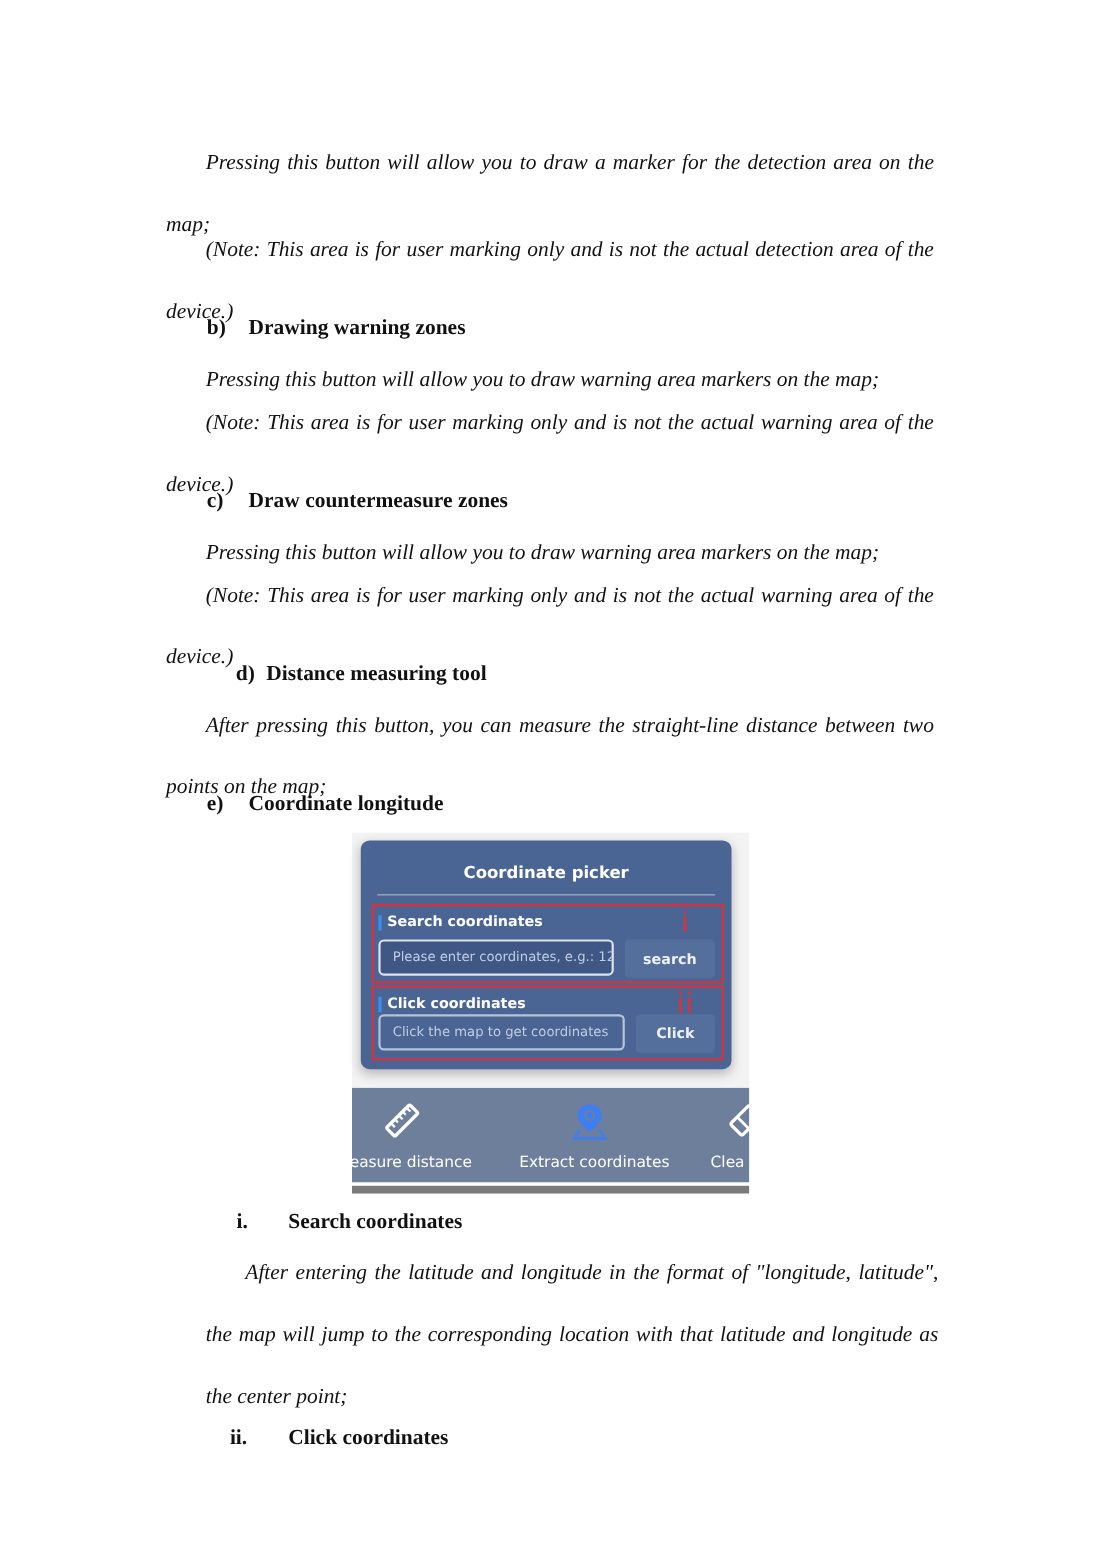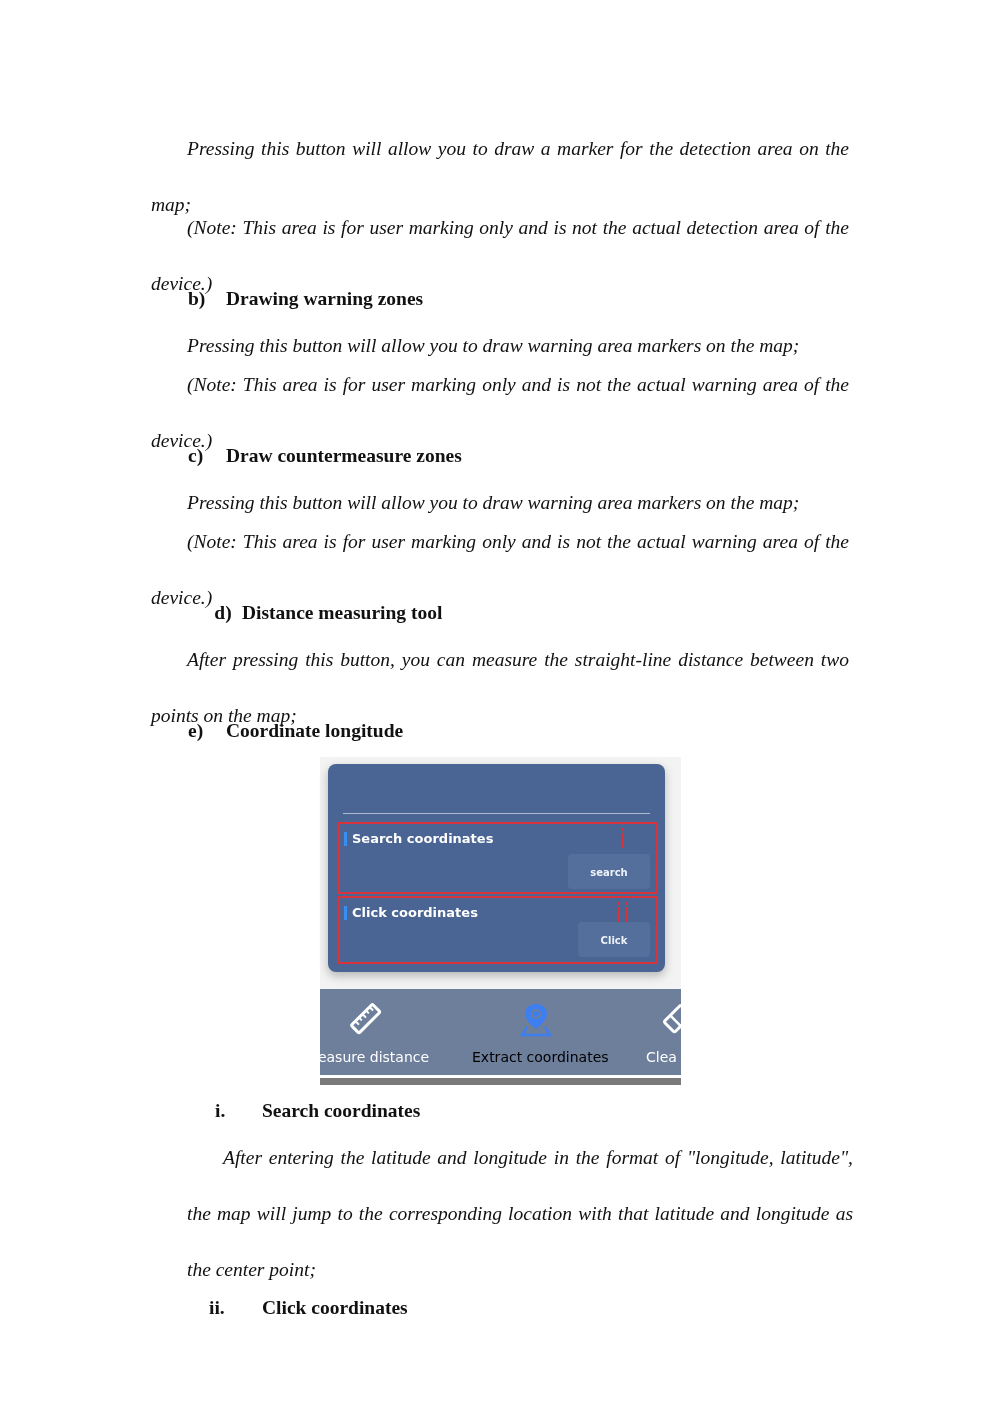--- a/index.html
+++ b/index.html
@@ -29,39 +29,39 @@
   .group-bar { position: absolute; left: 4px; top: 8px; width: 3px; height: 14px; background: #3a8ef0; }
   .field {
     position: absolute; left: 4px; top: 30px; height: 33px; border: 2px solid #dde3ee; border-radius: 5px;
     box-sizing: border-box; background: #3e5785; color: #c3cde0; font-size: 12px; line-height: 29px;
     padding-left: 11px; overflow: hidden; white-space: nowrap;
   }
   .g1 .field { width: 214px; }
   .g2 .field { width: 224px; top: 24px; border-color: #b7c3d8; background: #4a6593; }
   .btn {
     position: absolute; top: 30px; height: 35px; background: #546f9c; border-radius: 4px;
-    color: #eef2f8; font-weight: bold; font-size: 10px; text-align: center; line-height: 38px;
+    color: #eef2f8; font-weight: bold; font-size: 13px; text-align: center; line-height: 38px;
   }
   .g1 .btn { left: 228px; width: 82px; }
   .g2 .btn { left: 238px; width: 72px; top: 24px; }
   .marker { position: absolute; color: #d8323c; font-size: 26px; font-family: "DejaVu Sans", sans-serif; font-weight: normal; line-height: 1; }
   .g1 .marker { left: 279px; top: 2px; }
   .g2 .marker { left: 275px; top: 2px; letter-spacing: 1px; }
 
   .toolbar {
     position: absolute; left: 0; top: 232px; width: 361px; height: 86px; background: #6e7f9c;
     font-family: "DejaVu Sans", sans-serif; font-size: 14px; color: #fff; overflow: hidden;
   }
   .tool { position: absolute; top: 0; height: 86px; }
   .tool .ic { position: absolute; top: 12px; width: 36px; height: 36px; }
   .tool .lbl { position: absolute; top: 60px; white-space: nowrap; }
   .tool-measure .ic { left: 28px; }
   .tool-measure .lbl { left: -6px; }
   .tool-extract .ic { left: 198px; }
-  .tool-extract .lbl { left: 152px; color: #000000; }
+  .tool-extract .lbl { left: 152px; color: #ffffff; }
   .tool-clear .ic { left: 340px; }
   .tool-clear .lbl { left: 326px; }
   .toolbar-bottom { position: absolute; left: 0; top: 318px; width: 361px; height: 3px; background: #ffffff; }
   .toolbar-bottom2 { position: absolute; left: 0; top: 321px; width: 361px; height: 7px; background: #7a7a7a; }
 </style>
 </head>
 <body>
 
 <div class="doc">
 
@@ -76,33 +76,36 @@
   <div class="para" style="top:475px;"><span class="indent"></span><span>Pressing this button will allow you to draw warning area markers on the map;</span></div>
   <div class="para" style="top:514px;"><span class="indent"></span><span>(Note: This area is for user marking only and is not the actual warning area of the device.)</span></div>
 
   <div class="heading" style="left:204px; top:601px;text-align:center;"><span class="num">d)</span><span>Distance measuring tool</span></div>
   <div class="para" style="top:632px;"><span class="indent"></span><span>After pressing this button, you can measure the straight-line distance between two points on the map;</span></div>
 
   <div class="heading" style="left:188px; top:719px;"><span class="num">e)</span><span>Coordinate longitude</span></div>
 
   <div class="figure">
     <div class="panel">
+      <div class="panel-title">Coordinate picker</div>
       <div class="panel-divider"></div>
 
       <div class="group g1">
         <div class="group-bar"></div>
         <div class="group-label">Search coordinates</div>
         <div class="marker">i</div>
+        <div class="field">Please enter coordinates, e.g.: 12</div>
         <div class="btn">search</div>
       </div>
 
       <div class="group g2">
         <div class="group-bar"></div>
         <div class="group-label">Click coordinates</div>
         <div class="marker">ii</div>
+        <div class="field">Click the map to get coordinates</div>
         <div class="btn">Click</div>
       </div>
     </div>
 
     <div class="toolbar">
       <div class="tool tool-measure">
         <svg class="ic" viewBox="0 0 36 36">
           <g transform="rotate(-45 18 18)">
             <rect x="3" y="12" width="30" height="11" rx="1.5" fill="none" stroke="#fff" stroke-width="3"></rect>
             <line x1="9" y1="12" x2="9" y2="17" stroke="#fff" stroke-width="2"></line>

